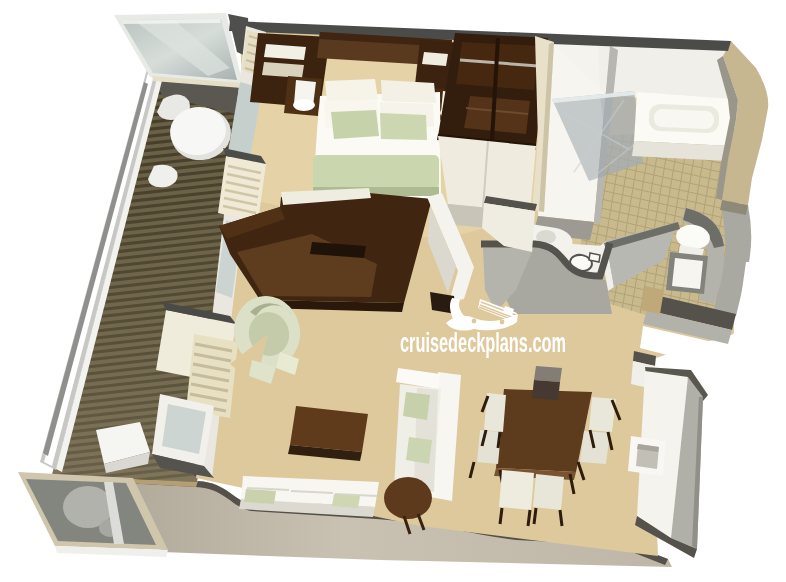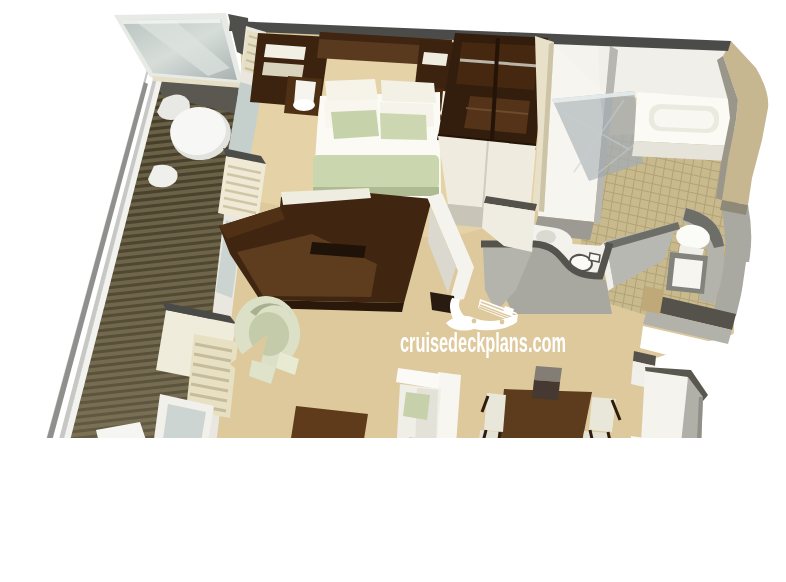--- a/index.html
+++ b/index.html
@@ -1,16 +1,16 @@
 <!DOCTYPE html>
 <html><head>
 <meta charset="utf-8">
 <style>
   html,body{margin:0;padding:0;background:#ffffff;}
-  #stage{position:relative;width:786px;height:438px;overflow:hidden;background:#fff;
+  #stage{position:relative;width:786px;height:582px;overflow:hidden;background:#fff;
          font-family:"Liberation Sans", sans-serif;}
   svg{position:absolute;left:0;top:0;}
 </style>
 </head>
 <body>
 <div id="stage">
 <svg width="786" height="582" viewBox="0 0 786 582">
 <defs>
   <linearGradient id="taupe" x1="0" y1="0" x2="1" y2="0">
     <stop offset="0" stop-color="#b1a999"></stop>

